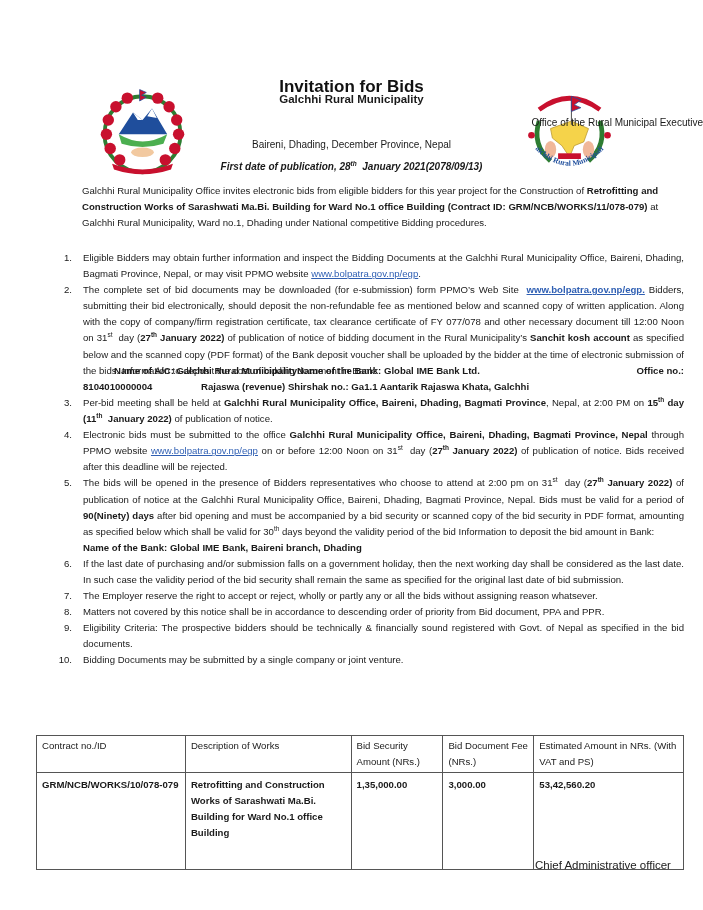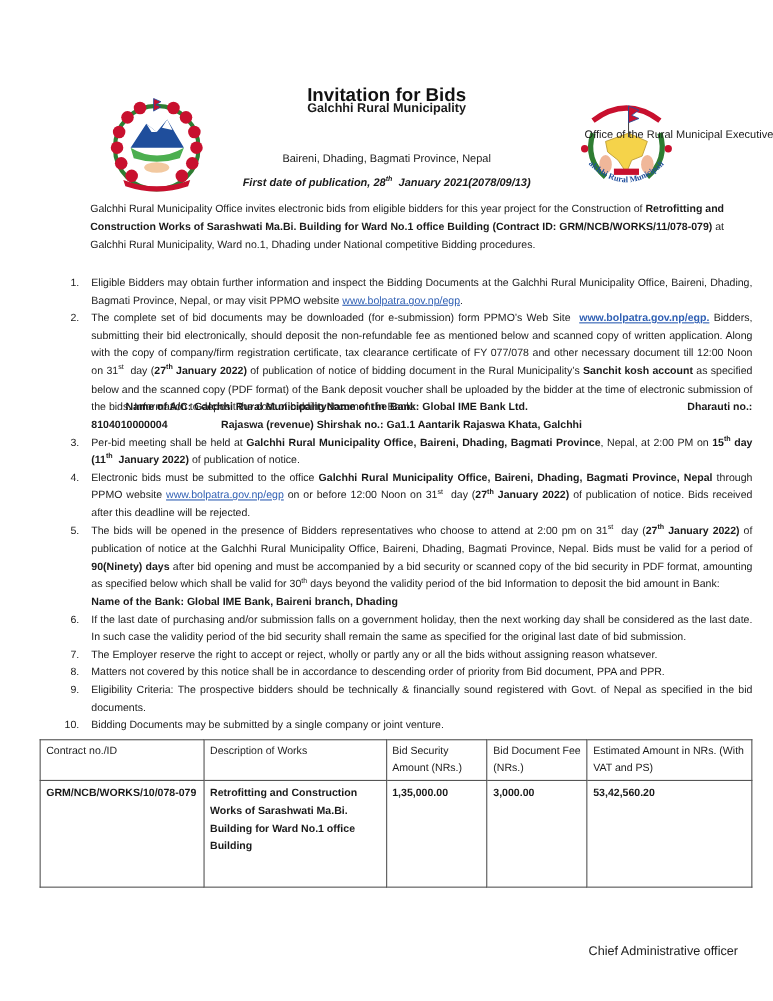--- a/index.html
+++ b/index.html
@@ -41,21 +41,21 @@
     font-size: 9.6px; line-height: 16.1px;
   }
   .list li { position: relative; padding-left: 33px; text-align: justify; }
   .list li .num { position: absolute; left: 0; top: 0; width: 22px; text-align: right; }
   .list li .num.wide { left: -6px; width: 28px; }
   a.link { color: #2f5fb3; text-decoration: underline; }
   a.link.bold { font-weight: bold; }
   .b { font-weight: bold; }
   .bankline { display: flex; font-weight: bold; }
   .tbl {
-    position: absolute; top: 672px; left: 36px; width: 648px; height: 130px;
+    position: absolute; top: 735px; left: 36px; width: 648px; height: 130px;
     border-collapse: collapse; font-size: 9.6px; line-height: 16px;
   }
   .tbl td {
     border: 1px solid #555; vertical-align: top; padding: 2px 5px; text-align: left;
   }
   .tbl tr.head td { height: 30px; }
   .tbl tr.body td { height: 90px; font-weight: bold; padding-top: 4px; }
   .signature {
     position: absolute; top: 859px; left: 535px; font-size: 11.5px; color: #222;
   }
@@ -99,35 +99,35 @@
   <ellipse cx="30" cy="70" rx="6" ry="9" fill="#f0b79a"></ellipse>
   <ellipse cx="70" cy="70" rx="6" ry="9" fill="#f0b79a"></ellipse>
   <rect x="38" y="74" width="24" height="6" fill="#c8102e"></rect>
   <path id="arcTxt" d="M14 70 Q50 104 86 70" fill="none"></path>
   <text font-size="8" font-weight="bold" fill="#1f4e9c" font-family="Liberation Serif, serif"><textPath href="#arcTxt" startOffset="50%" text-anchor="middle">Galchhi Rural Municipality</textPath></text>
 </svg>
 
 <div class="title">Invitation for Bids</div>
 <div class="subtitle">Galchhi Rural Municipality</div>
 <div class="office">Office of the Rural Municipal Executive</div>
-<div class="address">Baireni, Dhading, Bagmati Province, Nepal</div>
+<div class="address">Baireni, Dhading, December Province, Nepal</div>
 <div class="pubdate"><span>First date of publication, 28</span><sup>th</sup><span style="white-space:pre">  January 2021(2078/09/13)</span></div>
 
 <div class="intro"><span>Galchhi Rural Municipality Office invites electronic bids from eligible bidders for this year project for the Construction of </span><span class="b">Retrofitting  and Construction Works of Sarashwati Ma.Bi. Building for Ward No.1 office Building (Contract ID: GRM/NCB/WORKS/11/078-079)</span><span> at Galchhi Rural Municipality, Ward no.1, Dhading under National competitive Bidding procedures.</span></div>
 
 <ol class="list">
   <li>
     <span class="num">1.</span><span>Eligible Bidders may obtain further information and inspect the Bidding Documents at the Galchhi Rural Municipality Office, Baireni, Dhading, Bagmati Province, Nepal, or may visit PPMO website </span><a class="link">www.bolpatra.gov.np/egp</a><span>.</span>
   </li>
   <li>
     <span class="num">2.</span><span style="white-space:pre-wrap">The complete set of bid documents may be downloaded (for e-submission) form PPMO’s Web Site  </span><a class="link bold">www.bolpatra.gov.np/egp.</a><span> Bidders, submitting their bid electronically, should deposit the non-refundable fee as mentioned below and scanned copy of written application. Along with the copy of company/firm registration certificate, tax clearance certificate of FY 077/078 and other necessary document till 12:00 Noon on 31</span><sup>st</sup><span style="white-space:pre">  day (</span><span class="b">27</span><sup class="b">th</sup><span class="b"> January 2022)</span><span> of publication of notice of bidding document in the Rural Municipality’s </span><span class="b">Sanchit kosh account</span><span> as specified below and the scanned copy (PDF format) of the Bank deposit voucher shall be uploaded by the bidder at the time of electronic submission of the bids. Information to deposit the cost of bidding document in Bank:  </span>
     <div class="bankline" style="margin-left:-1px; margin-top:-16px; padding-left:32px; justify-content:flex-start;">
       <span>Name of A/C: Galchhi Rural Municipality</span>
       <span style="margin-right:14px;">Name of the Bank: Global IME Bank Ltd.</span>
-      <span style="margin-left:auto;">Dharauti no.:</span>
+      <span style="margin-left:auto;">Office no.:</span>
     </div>
     <div class="bankline">
       <span style="width:118px;">8104010000004</span>
       <span>Rajaswa (revenue) Shirshak no.: Ga1.1 Aantarik Rajaswa Khata, Galchhi</span>
     </div>
   </li>
   <li>
     <span class="num">3.</span><span>Per-bid meeting shall be held at </span><span class="b">Galchhi Rural Municipality Office, Baireni, Dhading, Bagmati Province</span><span>, Nepal, at 2:00 PM on </span><span class="b">15</span><sup class="b">th</sup><span class="b"> day (11</span><sup class="b">th</sup><span class="b" style="white-space:pre">  January 2022)</span><span> of publication of notice.</span>
   </li>
   <li>

